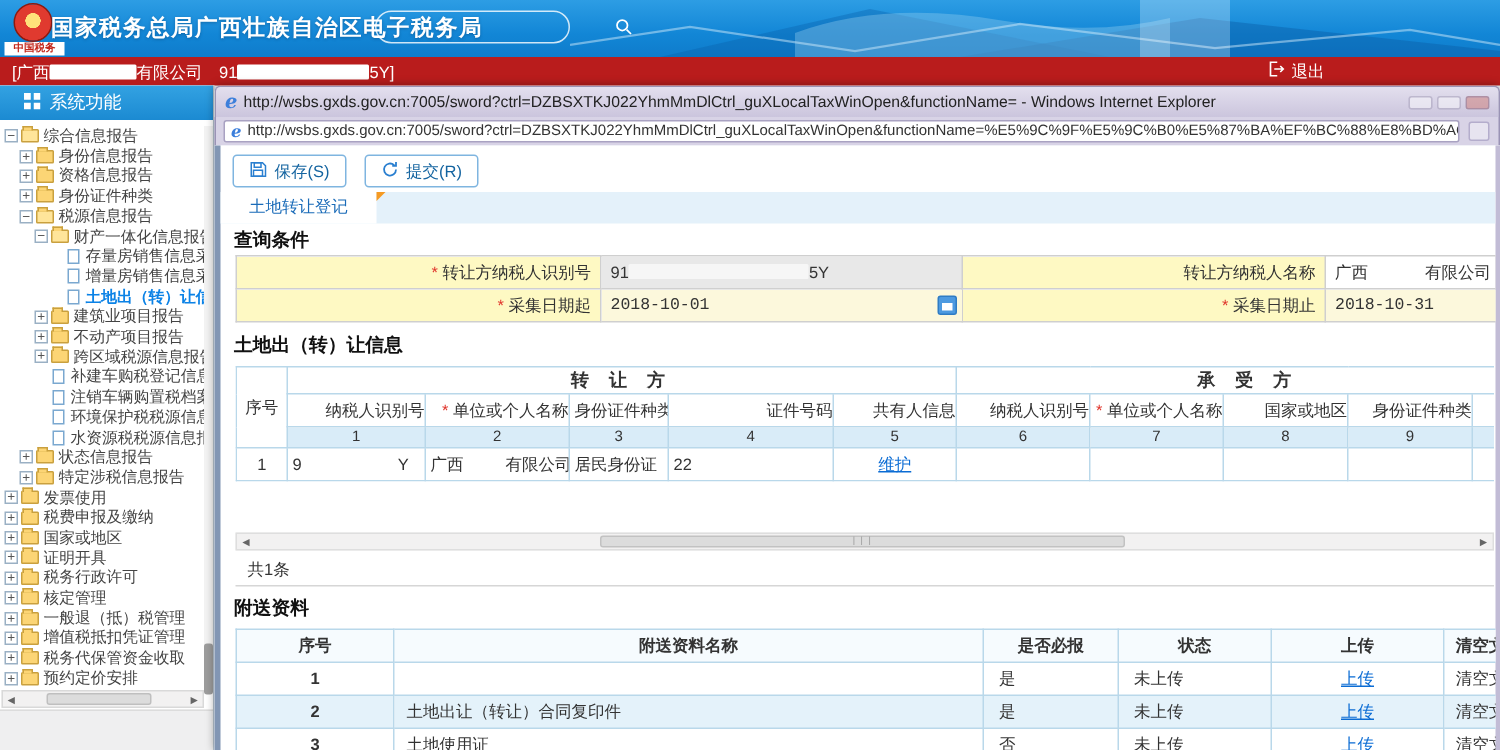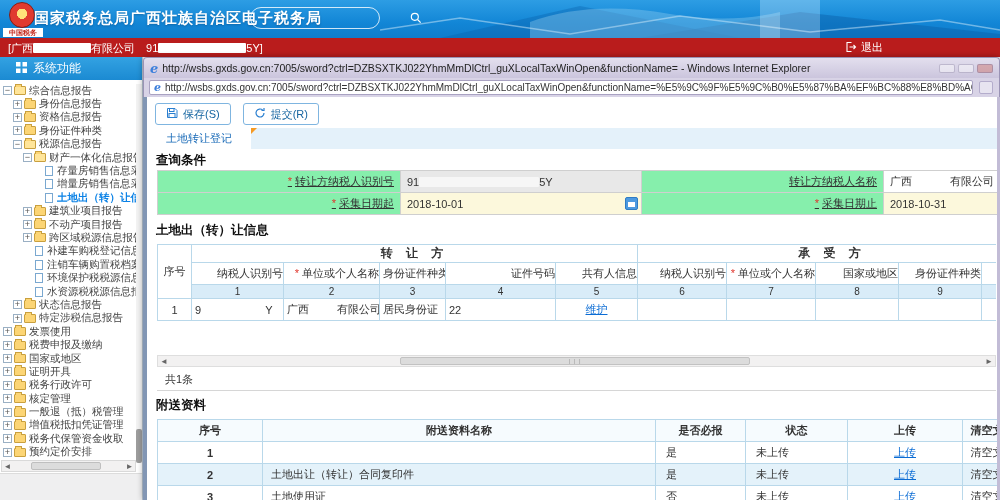--- a/index.html
+++ b/index.html
@@ -95,24 +95,24 @@
   .tab-active { position:absolute; left:0; top:0; width:104px; height:21px; background:#fff; color:#1a6bb8;
                 font-size:11px; text-align:center; line-height:21px; cursor:pointer; }
   .tab-corner { position:absolute; left:104px; top:0; width:0; height:0;
                 border-top:6px solid #f59a23; border-right:6px solid transparent; }
 
   .sec-title { position:absolute; left:9px; font-size:12.5px; font-weight:bold; color:#111; }
 
   
   .qtable { position:absolute; left:10px; top:73px; width:840px; border-collapse:collapse; table-layout:fixed; }
   .qtable td { border:1px solid #cfcfcf; height:22px; font-size:11px; overflow:hidden; white-space:nowrap; }
-  .qtable .lbl { background:#86efac; text-align:right; padding-right:6px; color:#333;text-decoration:underline; }
+  .qtable .lbl { background:#fef9c3; text-align:right; padding-right:6px; color:#333; }
   .qtable .val { padding-left:6px; }
   .v-gray { background:#e8e8e8; }
-  .v-yellow { background:#fcf8dc; position:relative; }
+  .v-yellow { background:#fcf8dc; position:relative;font-family:Liberation Mono, monospace; }
   .req { color:#e0342b; margin-right:3px; font-size:11px; }
   .cal-icon { position:absolute; right:3px; top:4px; width:13px; height:13px; background:#4d9ae0; border-radius:2px;
               border:1px solid #2f7cc4; cursor:pointer; }
   .cal-icon::before { content:""; position:absolute; left:2px; top:4px; width:7px; height:5px; background:#fff; }
 
   
   .ltable-wrap { position:absolute; left:10px; top:147px; width:839px; overflow:hidden; }
   .ltable { border-collapse:collapse; table-layout:fixed; width:864px; }
   .ltable th,.ltable td { border:1px solid #b9d8ea; font-size:11px; font-weight:normal; overflow:hidden; white-space:nowrap; }
   .ltable .grp { font-weight:bold; font-size:12px; letter-spacing:5px; height:18px; text-align:center; }

